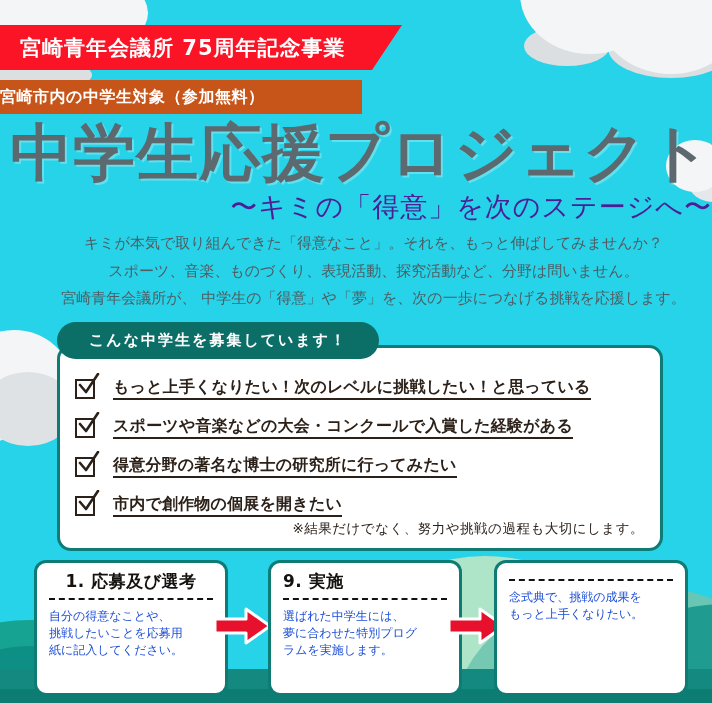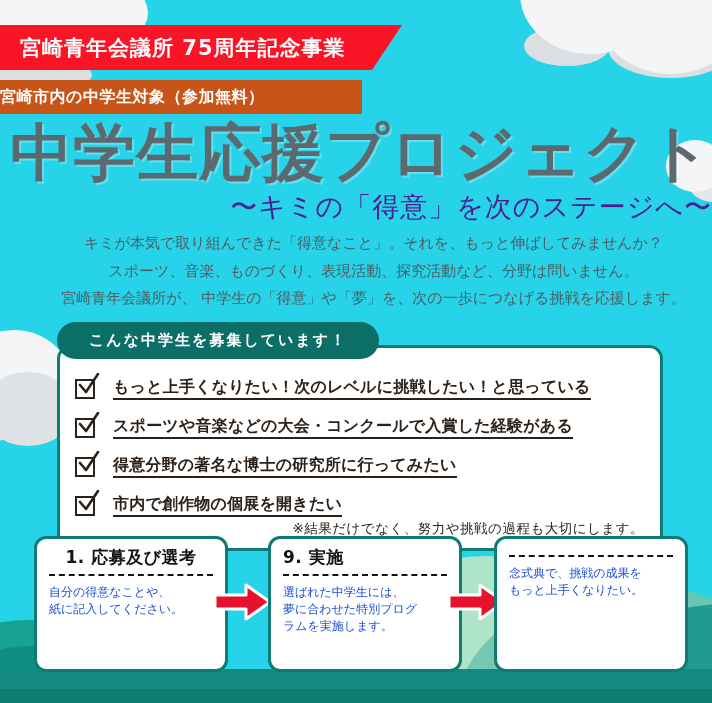--- a/index.html
+++ b/index.html
@@ -116,21 +116,21 @@
     font-size:16px;font-weight:bold;color:#2c2119;letter-spacing:.2px;
     border-bottom:2px solid #2c2119;padding-bottom:1px;white-space:nowrap;
     line-height:1.25;
   }
   .card-note{
     position:absolute;right:16px;bottom:10px;font-size:13.5px;color:#2c2119;
     white-space:nowrap;letter-spacing:.5px;
   }
 
   
-  .steps{position:absolute;left:0;top:536px;width:712px;height:143px;}
+  .steps{position:absolute;left:0;top:560px;width:712px;height:143px;}
   .step{
     position:absolute;top:0;width:194px;height:136px;
     background:#ffffff;border:3px solid #0e7c75;border-radius:12px;
     box-sizing:border-box;padding:9px 12px 0 12px;
   }
   .step-1{left:34px;}
   .step-2{left:268px;}
   .step-3{left:494px;}
   .step-title{
     font-size:17px;font-weight:bold;color:#14110e;letter-spacing:.5px;
@@ -246,20 +246,21 @@
 
   <div class="card-head">こんな中学生を募集しています！</div>
 
   <div class="steps">
 
     <div class="step step-1">
       <div class="step-title">1. 応募及び選考</div>
       <hr class="step-divider">
       <div class="step-body">
         <div>自分の得意なことや、</div>
+        <div>挑戦したいことを応募用</div>
         <div>紙に記入してください。</div>
       </div>
     </div>
 
     <svg class="arrow arrow-1" viewBox="0 0 60 40">
       <g>
         <path d="M2 13 L33 13 L33 3 L57 20 L33 37 L33 27 L2 27 Z" fill="#e8112d" stroke="#ffffff" stroke-width="3" stroke-linejoin="round"></path>
       </g>
     </svg>
 

